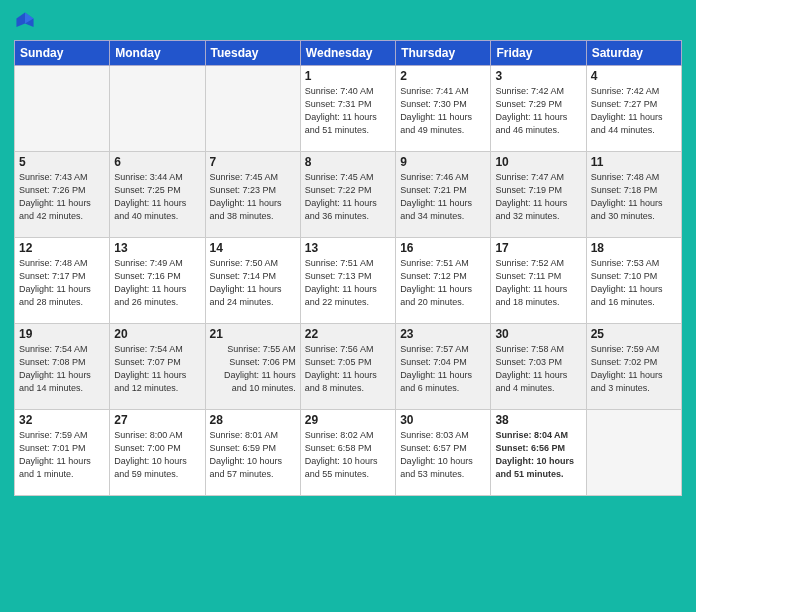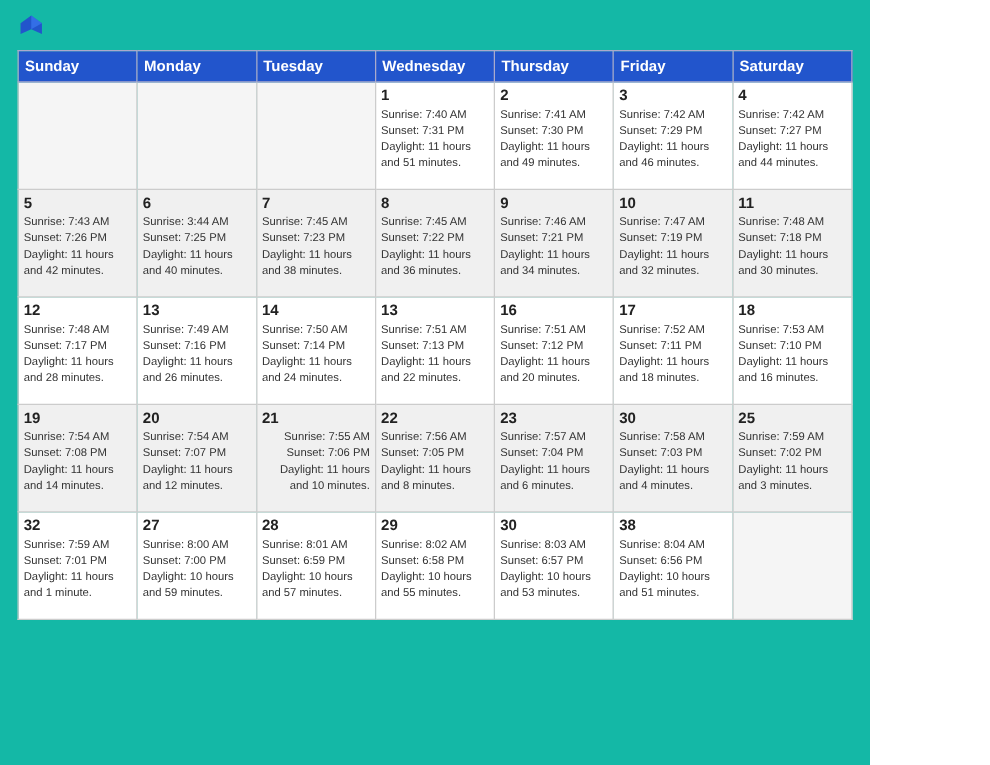--- a/index.html
+++ b/index.html
@@ -344,21 +344,21 @@
           </td>
           <td>
             <span class="day-num">30</span>
             <div class="day-info" style="white-space: pre-line;">Sunrise: 8:03 AM
 Sunset: 6:57 PM
 Daylight: 10 hours
 and 53 minutes.</div>
           </td>
           <td>
             <span class="day-num">38</span>
-            <div class="day-info" style="white-space: pre-line;">Sunrise: 8:04 AM
+            <div class="day-info" style="white-space: pre-line; font-weight: bold;">Sunrise: 8:04 AM
 Sunset: 6:56 PM
 Daylight: 10 hours
 and 51 minutes.</div>
           </td>
           <td class="empty"></td>
         </tr>
       </tbody>
   </table>
 </div>
 

